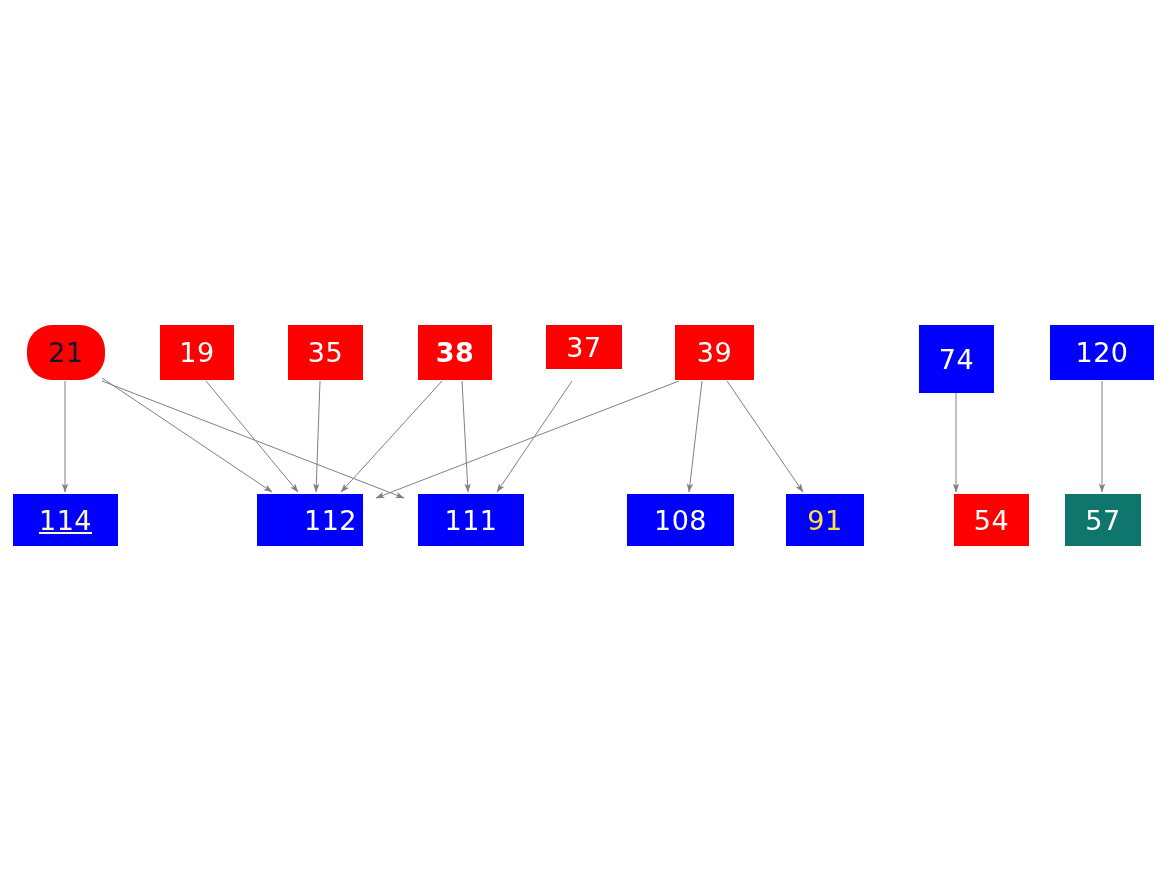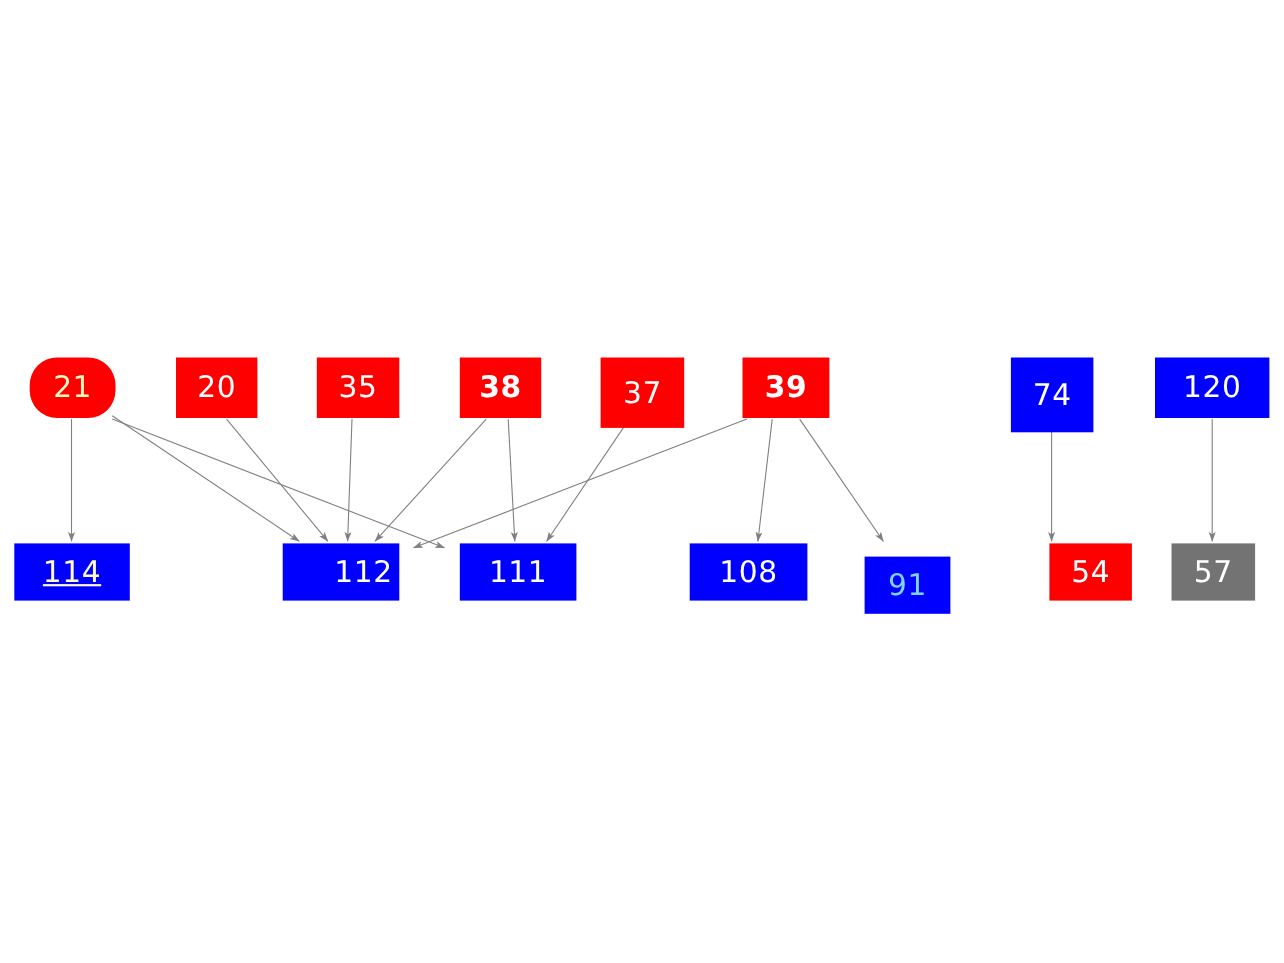--- a/index.html
+++ b/index.html
@@ -65,60 +65,60 @@
         <line x1="572" y1="381" x2="497" y2="492" stroke="#808080" stroke-width="1" marker-end="url(#arrow)"></line>
         <line x1="679" y1="381" x2="376" y2="498" stroke="#808080" stroke-width="1" marker-end="url(#arrow)"></line>
         <line x1="702" y1="381" x2="689" y2="492" stroke="#808080" stroke-width="1" marker-end="url(#arrow)"></line>
         <line x1="727" y1="381" x2="803" y2="492" stroke="#808080" stroke-width="1" marker-end="url(#arrow)"></line>
         <line x1="956" y1="381" x2="956" y2="492" stroke="#808080" stroke-width="1" marker-end="url(#arrow)"></line>
         <line x1="1102" y1="381" x2="1102" y2="492" stroke="#808080" stroke-width="1" marker-end="url(#arrow)"></line>
       </g>
   </svg>
 
   <div id="nodes-group">
-      <div class="node" style="left: 27px; top: 325px; width: 78px; height: 55px; background: rgb(255, 0, 0); color: #fef9c3; border-radius: 25px;">
+      <div class="node" style="left: 27px; top: 325px; width: 78px; height: 55px; background: rgb(255, 0, 0); color: #0f172a; border-radius: 25px;">
         <span class="node-label">21</span>
       </div>
       <div class="node" style="left: 160px; top: 325px; width: 74px; height: 55px; background: rgb(255, 0, 0); color: rgb(255, 255, 255);">
-        <span class="node-label">20</span>
+        <span class="node-label">19</span>
       </div>
       <div class="node" style="left: 288px; top: 325px; width: 75px; height: 55px; background: rgb(255, 0, 0); color: rgb(255, 255, 255);">
         <span class="node-label">35</span>
       </div>
       <div class="node" style="left: 418px; top: 325px; width: 74px; height: 55px; background: rgb(255, 0, 0); color: rgb(255, 255, 255); font-weight: bold;">
         <span class="node-label">38</span>
       </div>
-      <div class="node" style="left: 546px; top: 325px; width: 76px; height: 64px; background: rgb(255, 0, 0); color: rgb(255, 255, 255);">
+      <div class="node" style="left: 546px; top: 325px; width: 76px; height: 44px; background: rgb(255, 0, 0); color: rgb(255, 255, 255);">
         <span class="node-label">37</span>
       </div>
-      <div class="node" style="left: 675px; top: 325px; width: 79px; height: 55px; background: rgb(255, 0, 0); color: rgb(255, 255, 255); font-weight: bold;">
+      <div class="node" style="left: 675px; top: 325px; width: 79px; height: 55px; background: rgb(255, 0, 0); color: rgb(255, 255, 255);">
         <span class="node-label">39</span>
       </div>
       <div class="node" style="left: 919px; top: 325px; width: 75px; height: 68px; background: rgb(0, 0, 255); color: rgb(255, 255, 255);">
         <span class="node-label">74</span>
       </div>
       <div class="node" style="left: 1050px; top: 325px; width: 104px; height: 55px; background: rgb(0, 0, 255); color: rgb(255, 255, 255);">
         <span class="node-label">120</span>
       </div>
       <div class="node" style="left: 13px; top: 494px; width: 105px; height: 52px; background: rgb(0, 0, 255); color: #fef9c3; text-decoration: underline;">
         <span class="node-label">114</span>
       </div>
       <div class="node" style="left: 257px; top: 494px; width: 106px; height: 52px; background: rgb(0, 0, 255); color: rgb(255, 255, 255); padding-left: 41px;">
         <span class="node-label">112</span>
       </div>
       <div class="node" style="left: 418px; top: 494px; width: 106px; height: 52px; background: rgb(0, 0, 255); color: rgb(255, 255, 255);">
         <span class="node-label">111</span>
       </div>
       <div class="node" style="left: 627px; top: 494px; width: 107px; height: 52px; background: rgb(0, 0, 255); color: rgb(255, 255, 255); justify-content: center;">
         <span class="node-label">108</span>
       </div>
-      <div class="node" style="left: 786px; top: 494px; width: 78px; height: 52px; background: rgb(0, 0, 255); color: #7dd3fc; margin-top: 12px;">
+      <div class="node" style="left: 786px; top: 494px; width: 78px; height: 52px; background: rgb(0, 0, 255); color: #fde047;">
         <span class="node-label">91</span>
       </div>
       <div class="node" style="left: 954px; top: 494px; width: 75px; height: 52px; background: rgb(255, 0, 0); color: rgb(255, 255, 255);">
         <span class="node-label">54</span>
       </div>
-      <div class="node" style="left: 1065px; top: 494px; width: 76px; height: 52px; background: #737373; color: rgb(255, 255, 255); text-align: right;">
+      <div class="node" style="left: 1065px; top: 494px; width: 76px; height: 52px; background: #0f766e; color: rgb(255, 255, 255); text-align: right;">
         <span class="node-label">57</span>
       </div>
     </div>
 
 </div>
 
 </body></html>

